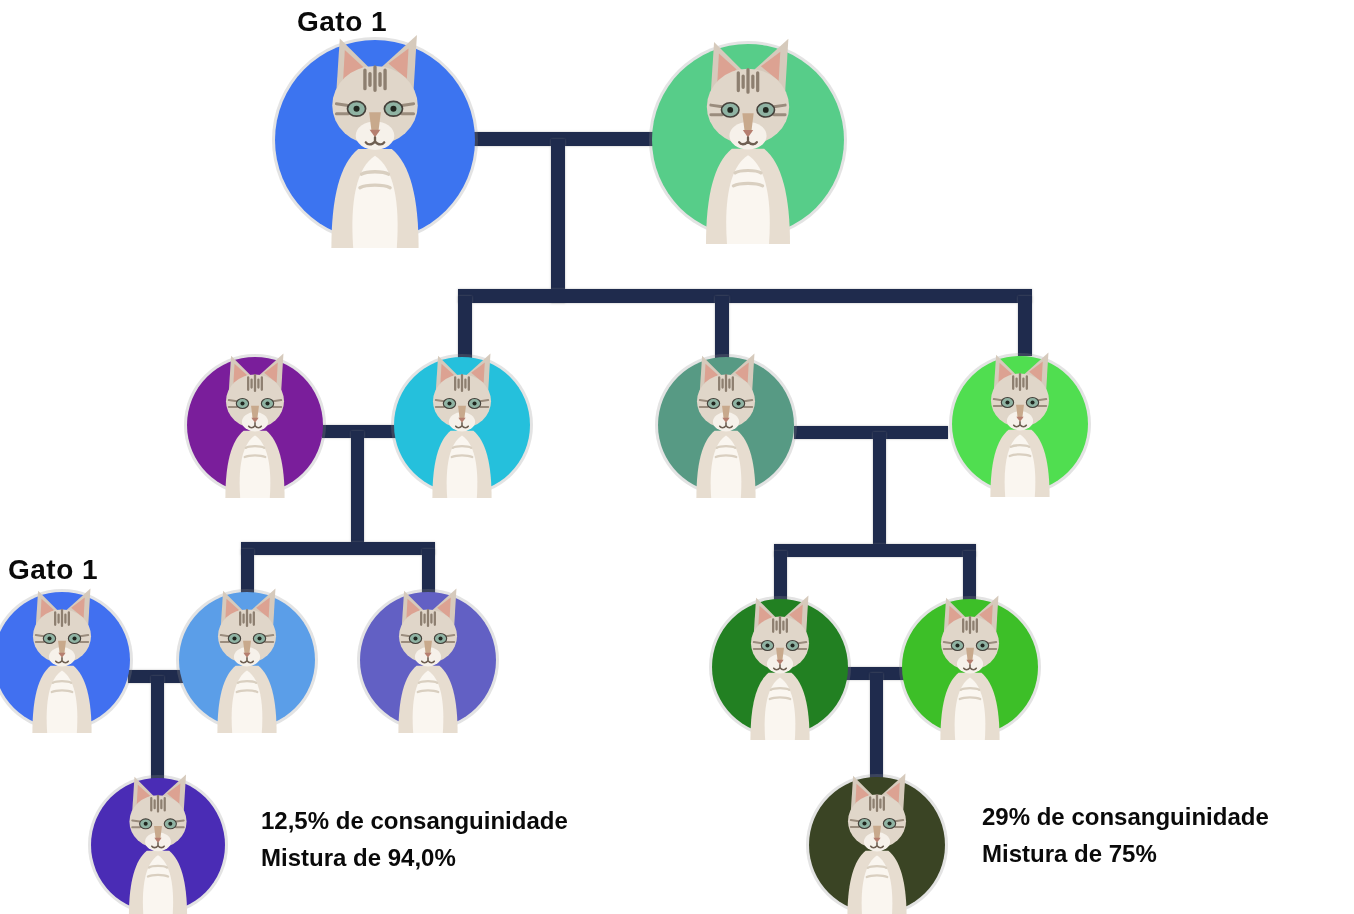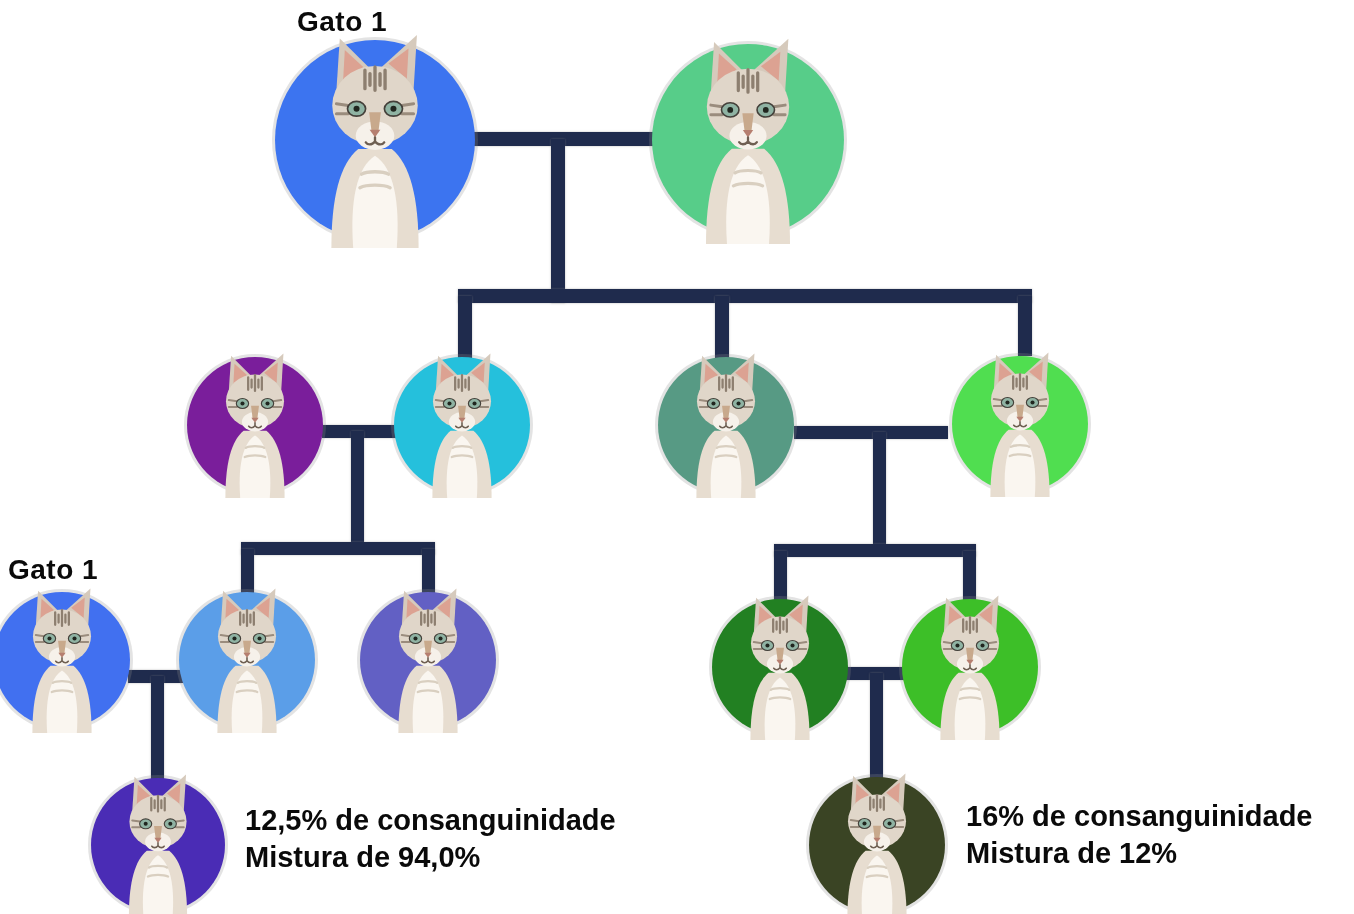--- a/index.html
+++ b/index.html
@@ -34,24 +34,25 @@
     position:absolute;
     font-weight:bold;
     font-size:28px;
     color:var(--text-color);
     letter-spacing:.5px;
     white-space:nowrap;
   }
   .caption{
     position:absolute;
     font-weight:bold;
-    font-size:29px;
+    font-size:24px;
     line-height:37px;
     color:var(--text-color);
     white-space:nowrap;
+    margin-left:16px;
   }
   .defs-holder{position:absolute;width:0;height:0;overflow:hidden;}
 </style>
 </head>
 <body>
 
 <svg class="defs-holder" aria-hidden="true">
   <defs>
     <g id="cat-figure">
 
@@ -185,17 +186,17 @@
     <svg class="cat" viewBox="0 0 100 130" style="width:114px;height:148px;top:-7px">
         <use href="#cat-figure"></use>
       </svg>
   </div>
 
   <div class="caption" style="left:245px;top:802px">
     <div>12,5% de consanguinidade</div>
     <div>Mistura de 94,0%</div>
   </div>
   <div class="caption" style="left:966px;top:798px">
-    <div>16% de consanguinidade</div>
-    <div>Mistura de 12%</div>
+    <div>29% de consanguinidade</div>
+    <div>Mistura de 75%</div>
   </div>
 
 </div>
 
 </body></html>

